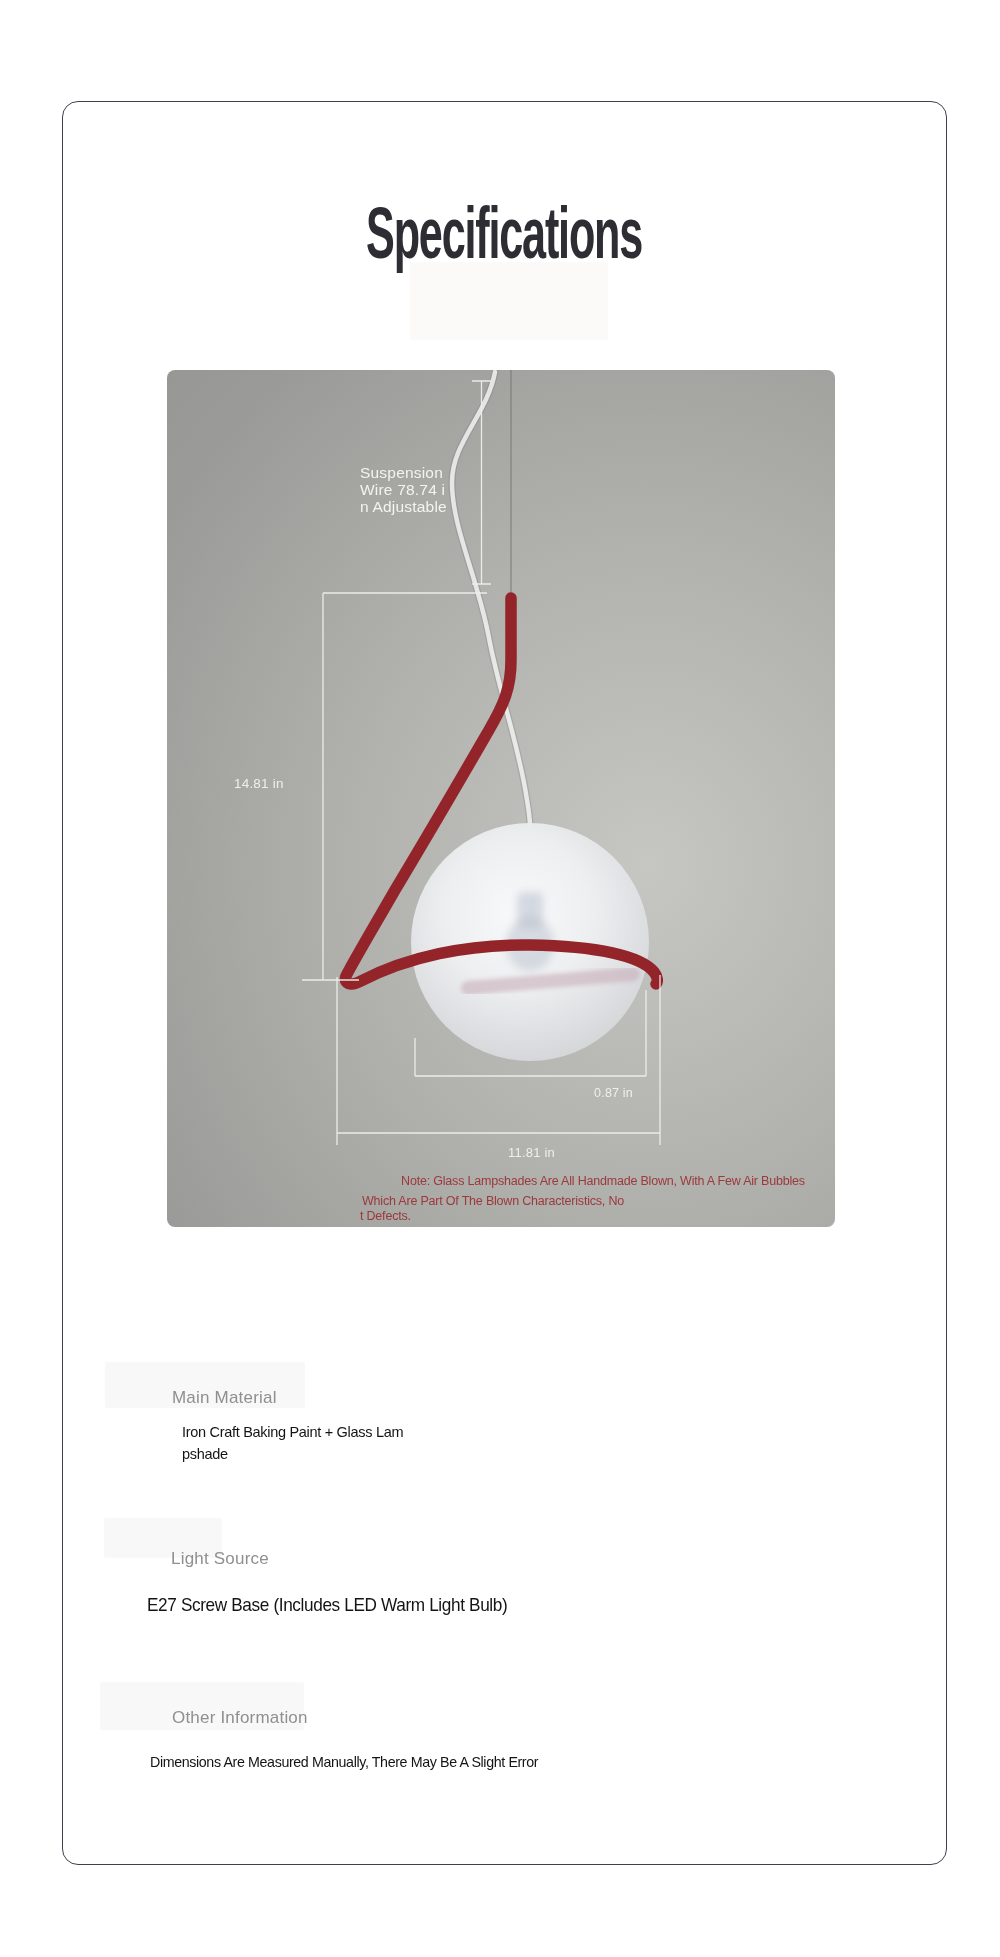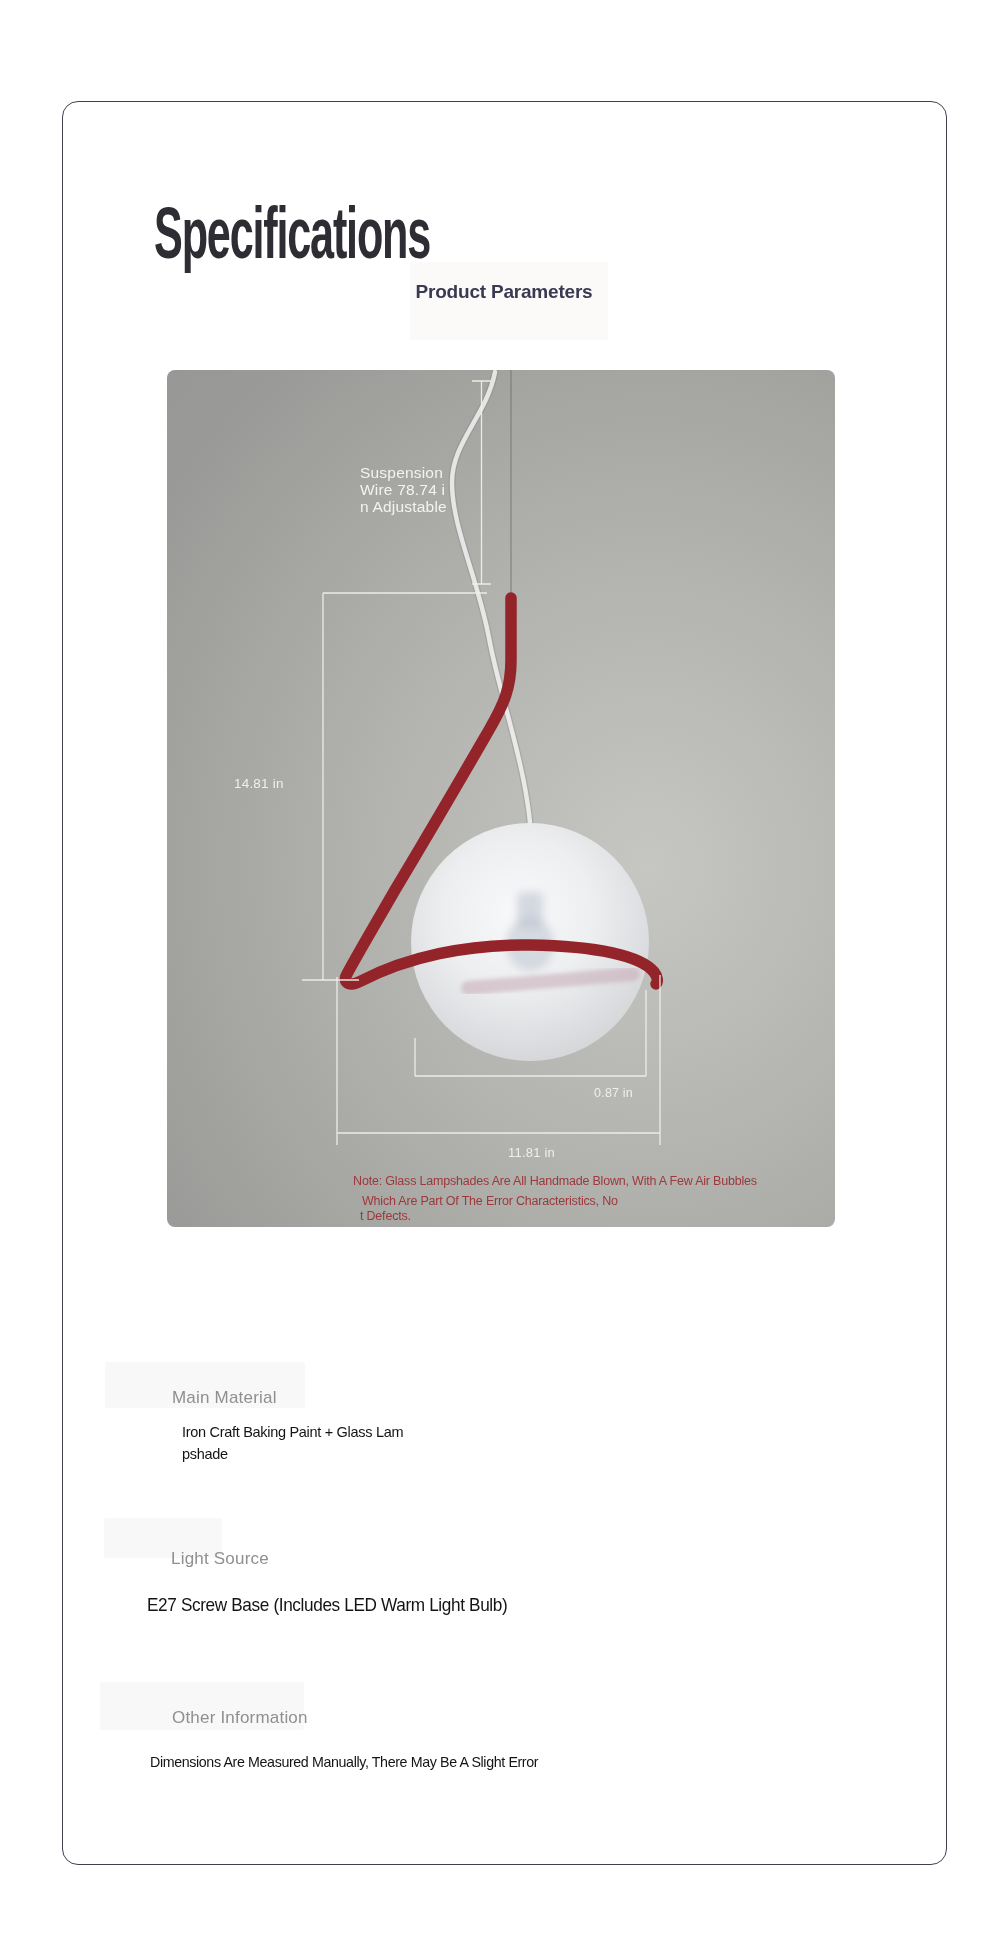--- a/index.html
+++ b/index.html
@@ -4,36 +4,36 @@
 <style>
   html,body{margin:0;padding:0;background:#ffffff;}
   body{font-family:"Liberation Sans", sans-serif;}
   #page{position:relative;width:1000px;height:1957px;background:#ffffff;overflow:hidden;}
   .abs{position:absolute;}
 
   
   #spec-card{left:62px;top:101px;width:883px;height:1762px;border:1px solid #41414d;border-radius:16px;background:#ffffff;}
 
   
-  #page-title{left:62px;top:192px;width:884px;color:#2e2d33;font-size:72px;font-weight:800;white-space:nowrap;}
+  #page-title{left:62px;top:192px;width:884px;text-align:center;color:#2e2d33;font-size:72px;font-weight:800;white-space:nowrap;}
   #page-title .squeeze{display:inline-block;transform:scaleX(0.60);transform-origin:50% 50%;letter-spacing:-2px;}
   #subtitle-highlight{left:410px;top:262px;width:198px;height:78px;background:#fbfaf9;}
   #page-subtitle{left:62px;top:281px;width:884px;text-align:center;color:#3a3952;font-size:19px;font-weight:bold;letter-spacing:-0.2px;}
 
   
   #product-photo{left:167px;top:370px;width:668px;height:857px;border-radius:8px;overflow:hidden;
     background:radial-gradient(140% 120% at 72% 58%, #c6c6c2 0%, #b2b2ae 30%, #9a9a98 62%, #8d8d8c 100%);}
   #product-photo svg{position:absolute;left:0;top:0;}
   .dim-label{position:absolute;color:#efefec;font-size:13px;letter-spacing:0.2px;}
   #suspension-label{left:193px;top:94px;font-size:15.5px;line-height:17px;color:#f3f3f0;white-space:pre-line;}
   #height-label{left:67px;top:406px;font-size:13.5px;text-align:right;}
   #shade-width-label{left:236px;top:716px;width:230px;text-align:right;font-size:12.5px;}
   #width-label{left:233px;top:775px;width:155px;text-align:right;font-size:13px;}
   .note-line{position:absolute;color:#9c393b;font-size:12.5px;line-height:15px;letter-spacing:-0.2px;}
-  #note-line-1{left:0;top:804px;width:776px;text-align:center;}
+  #note-line-1{left:0;top:804px;width:776px;text-align:center;padding-left:48px;}
   #note-line-2{left:195px;top:824px;}
   #note-line-3{left:193px;top:839px;}
 
   
   .section-highlight{background:#f8f8f8;border-radius:2px;}
   #hl-1{left:105px;top:1362px;width:200px;height:46px;}
   #hl-2{left:104px;top:1518px;width:118px;height:40px;}
   #hl-3{left:100px;top:1682px;width:204px;height:48px;}
   .section-label{color:#8f8f8f;font-size:17px;letter-spacing:0.2px;margin-left:24px;}
   #label-1{left:148px;top:1388px;}
@@ -49,21 +49,20 @@
 
 <div id="page">
 
   <div id="spec-card" class="abs"></div>
 
   <div id="page-title" class="abs">
     <span class="squeeze">Specifications</span>
   </div>
 
   <div id="subtitle-highlight" class="abs"></div>
-  <div id="page-subtitle" class="abs">Product Parameters</div>
 
   <div id="product-photo" class="abs">
     <svg width="668" height="857" viewBox="0 0 668 857">
       <defs>
         <radialGradient id="globeGrad" cx="45%" cy="38%" r="70%">
           <stop offset="0%" stop-color="#fbfbfc"></stop>
           <stop offset="45%" stop-color="#eef0f2"></stop>
           <stop offset="78%" stop-color="#dcdee1"></stop>
           <stop offset="100%" stop-color="#d0d2d4"></stop>
         </radialGradient>
@@ -102,21 +101,21 @@
     </svg>
 
     <div id="suspension-label" class="dim-label">Suspension
 Wire 78.74 i
 n Adjustable</div>
     <div id="height-label" class="dim-label">14.81 in</div>
     <div id="shade-width-label" class="dim-label">0.87 in</div>
     <div id="width-label" class="dim-label">11.81 in</div>
 
     <div id="note-line-1" class="note-line">Note: Glass Lampshades Are All Handmade Blown, With A Few Air Bubbles</div>
-    <div id="note-line-2" class="note-line">Which Are Part Of The Error Characteristics, No</div>
+    <div id="note-line-2" class="note-line">Which Are Part Of The Blown Characteristics, No</div>
     <div id="note-line-3" class="note-line">t Defects.</div>
   </div>
 
   <div id="hl-1" class="abs section-highlight"></div>
   <div id="label-1" class="abs section-label">Main Material</div>
   <div id="value-1" class="abs section-value">Iron Craft Baking Paint + Glass Lam
 pshade</div>
 
   <div id="hl-2" class="abs section-highlight"></div>
   <div id="label-2" class="abs section-label">Light Source</div>

